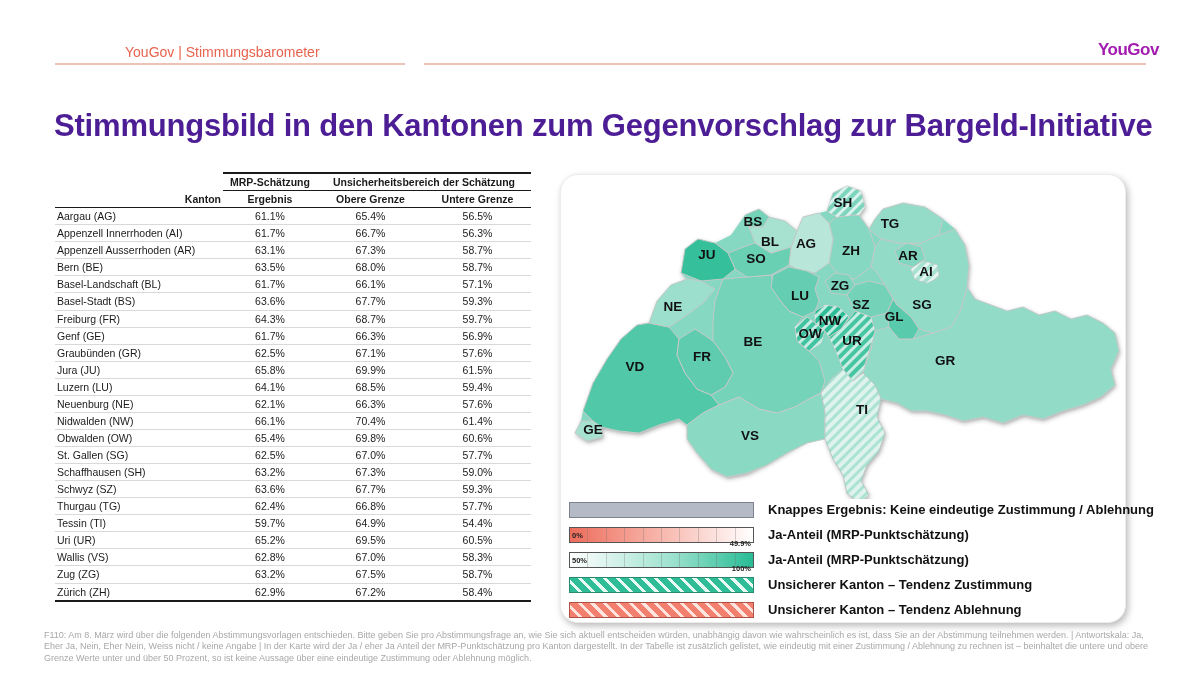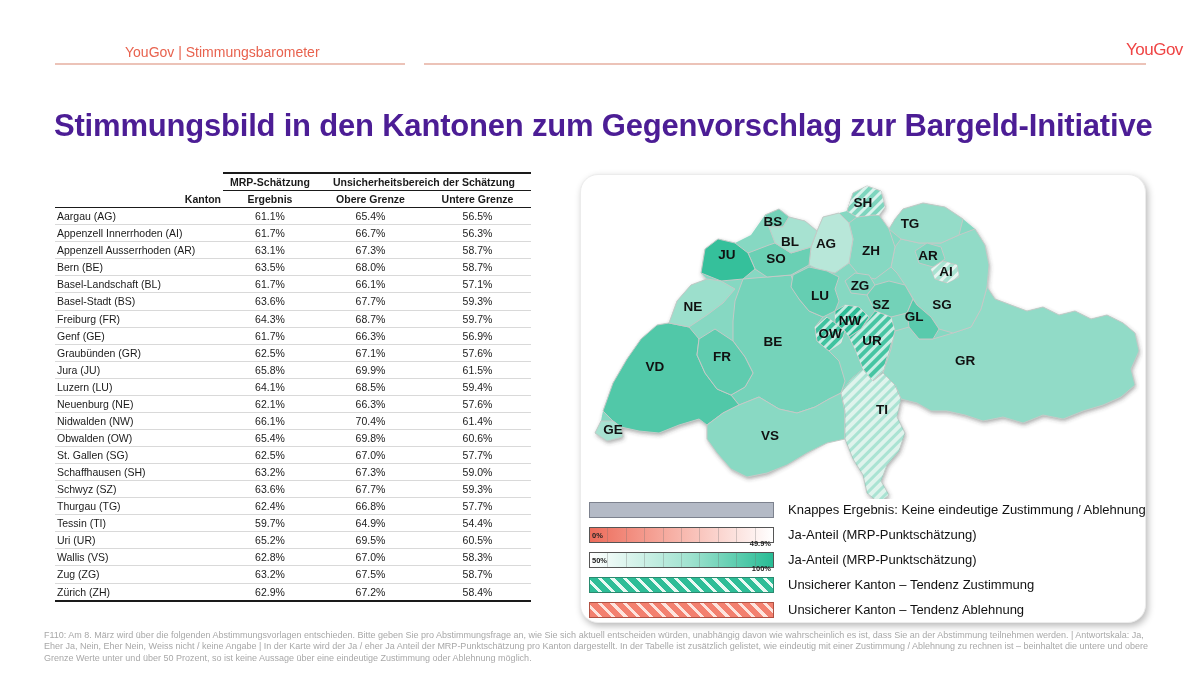--- a/index.html
+++ b/index.html
@@ -7,21 +7,21 @@
   body {
     width:1200px; height:674px; position:relative; overflow:hidden;
     background:#ffffff; font-family:"Liberation Sans", sans-serif; color:#1a1a1a;
   }
 
   
   .brand-line { position:absolute; left:125px; top:44px; font-size:14px; color:#e8624e; }
   .rule { position:absolute; top:63px; height:2px; background:#ecc3b8; }
   .rule-left  { left:55px;  width:350px; }
   .rule-right { left:424px; width:722px; }
-  .logo { position:absolute; left:1098px; top:40px; font-size:17px; font-weight:normal; color:#ef4444; letter-spacing:-0.5px;margin-left:28px; }
+  .logo { position:absolute; left:1098px; top:40px; font-size:17px; font-weight:bold; color:#a21caf; letter-spacing:-0.5px; }
 
   
   .page-title {
     position:absolute; left:54px; top:84px; width:1105px;
     font-size:31px; font-weight:bold; line-height:1.33; letter-spacing:-0.2px; color:#4c1d95;
   }
 
   
   .table-wrap { position:absolute; left:55px; top:172px; width:476px; }
   table { border-collapse:collapse; width:476px; table-layout:fixed; }
@@ -30,21 +30,21 @@
   .grp-th { text-align:center; border-top:2px solid #1a1a1a; border-bottom:1.5px solid #1a1a1a; }
   .blank-th { border:none; }
   .sub th { border-bottom:1.5px solid #1a1a1a; text-align:center; padding:2px 2px; }
   .sub th.kanton-th { text-align:right; }
   tbody td { padding:2px 2px; border-bottom:1px solid #d9d9d9; white-space:nowrap; overflow:hidden; }
   tbody tr:last-child td { border-bottom:2px solid #1a1a1a; }
   td.num { text-align:center; }
 
   
   .map-card {
-    position:absolute; left:580px; top:174px; width:566px; height:449px;
+    position:absolute; left:560px; top:174px; width:566px; height:449px;
     background:#fff; border-radius:18px; border:1px solid #ececec;
     box-shadow:2px 3px 7px rgba(0,0,0,0.28);
   }
   .map-svg { position:absolute; left:2px; top:6px; }
   .map-svg text { font-family:"Liberation Sans", sans-serif; font-size:13.5px; font-weight:bold; fill:#111; text-anchor:middle; }
 
   
   .legend { position:absolute; left:8px; top:322px; width:552px; }
   .legend-row { display:flex; align-items:center; height:25px; }
   .swatch { position:relative; width:185px; height:16px; flex:0 0 185px; margin-right:14px; }
@@ -58,21 +58,21 @@
       linear-gradient(90deg, #ed6c5b 0%, #f7b0a5 45%, #ffffff 100%);
   }
   .sw-grad-green {
     border:1px solid #555;
     background-image:
       repeating-linear-gradient(90deg, transparent 0 17.4px, rgba(110,110,110,0.30) 17.4px 18.4px),
       linear-gradient(90deg, #ffffff 0%, #9fe2cf 55%, #28bc95 100%);
   }
   .sw-hatch-green { background:repeating-linear-gradient(45deg, #2ebd97 0 6px, #e9f9f3 6px 9px); border:1.5px solid #2a8a6f; }
   .sw-hatch-red   { background:repeating-linear-gradient(45deg, #f3806f 0 6px, #fde4de 6px 9px); border:1.5px solid #b05042; }
-  .legend-label { font-size:13px; color:#111; white-space:nowrap; }
+  .legend-label { font-size:13px; color:#111; white-space:nowrap;font-weight:bold; }
 
   
   .footnote {
     position:absolute; left:44px; top:630px; width:1114px;
     font-size:9px; line-height:1.25; color:#a8a8a8;
   }
 </style>
 </head>
 <body>
 

